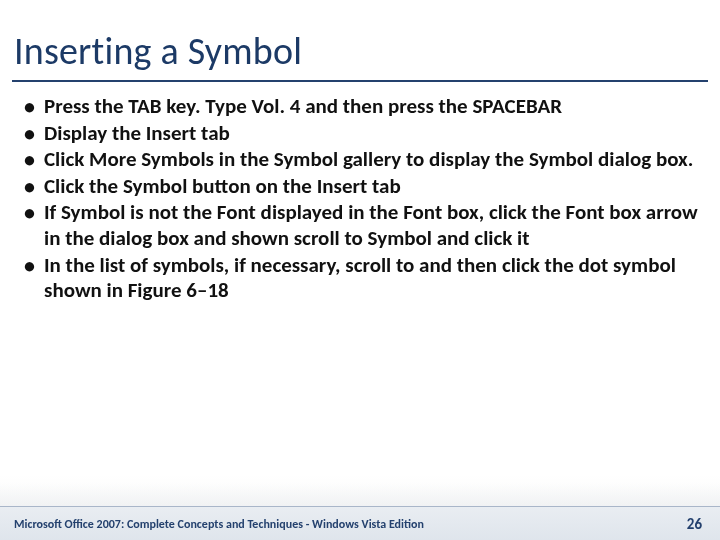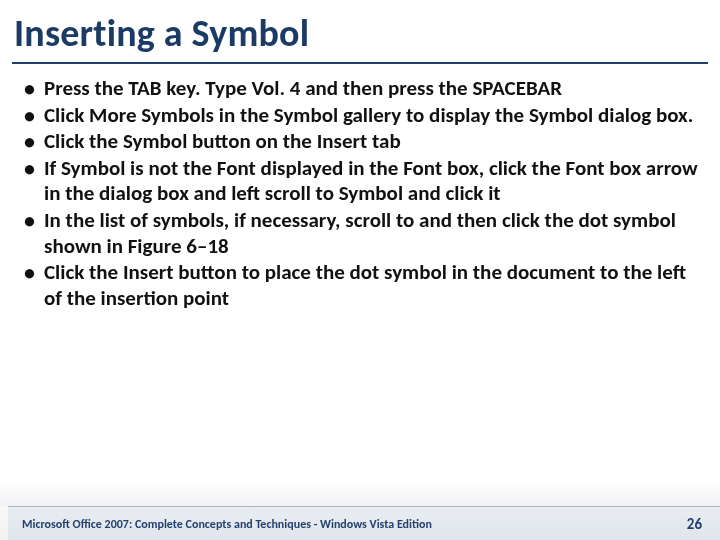--- a/index.html
+++ b/index.html
@@ -11,23 +11,23 @@
     position: relative;
   }
   .slide {
     width: 720px;
     height: 540px;
     position: relative;
     background: linear-gradient(to bottom, #ffffff 0%, #ffffff 88%, #f2f2f0 100%);
   }
   .title {
     font-size: 38px;
-    font-weight: 700;
+    font-weight: 400;
     color: #1c3a66;
-    padding: 10px 14px 6px 14px;
+    padding: 28px 14px 6px 14px;
     letter-spacing: 0.2px;
   }
   .title-underline {
     height: 2px;
     background: #24416e;
     margin: 0 12px 8px 12px;
   }
   .content {
     padding: 4px 18px 0 18px;
     font-weight: bold;
@@ -46,21 +46,21 @@
   .bullets li::before {
     content: "•";
     position: absolute;
     left: 6px;
     top: 0;
     font-size: 22px;
     color: #111;
   }
   .footer {
     position: absolute;
-    left: 8px;
+    left: 0;
     right: 0;
     bottom: 0;
     height: 34px;
     display: flex;
     align-items: center;
     padding: 0 16px 0 14px;
     border-top: 1px solid #a9b6c9;
     background: linear-gradient(to bottom, #e9edf2 0%, #dfe5ec 100%);
   }
   .footer-faint {
@@ -101,25 +101,25 @@
 <body>
 
 <div class="slide">
 
   <h1 class="title">Inserting a Symbol</h1>
   <div class="title-underline"></div>
 
   <div class="content">
     <ul class="bullets">
       <li><span>Press the TAB key. Type Vol. 4 and then press the SPACEBAR</span></li>
+      <li><span>Display the Insert tab</span></li>
       <li><span>Click More Symbols in the Symbol gallery to display the Symbol dialog box.</span></li>
       <li><span>Click the Symbol button on the Insert tab</span></li>
-      <li><span>If Symbol is not the Font displayed in the Font box, click the Font box arrow in the dialog box and left scroll to Symbol and click it</span></li>
+      <li><span>If Symbol is not the Font displayed in the Font box, click the Font box arrow in the dialog box and shown scroll to Symbol and click it</span></li>
       <li><span>In the list of symbols, if necessary, scroll to and then click the dot symbol shown in Figure 6–18</span></li>
-      <li><span>Click the Insert button to place the dot symbol in the document to the left of the insertion point</span></li>
     </ul>
   </div>
 
   <div class="footer-faint"></div>
 
   <div class="faint-toolbar">
     <span>Picture Tools</span><span>Ta</span>
   </div>
 
   <div class="footer">

